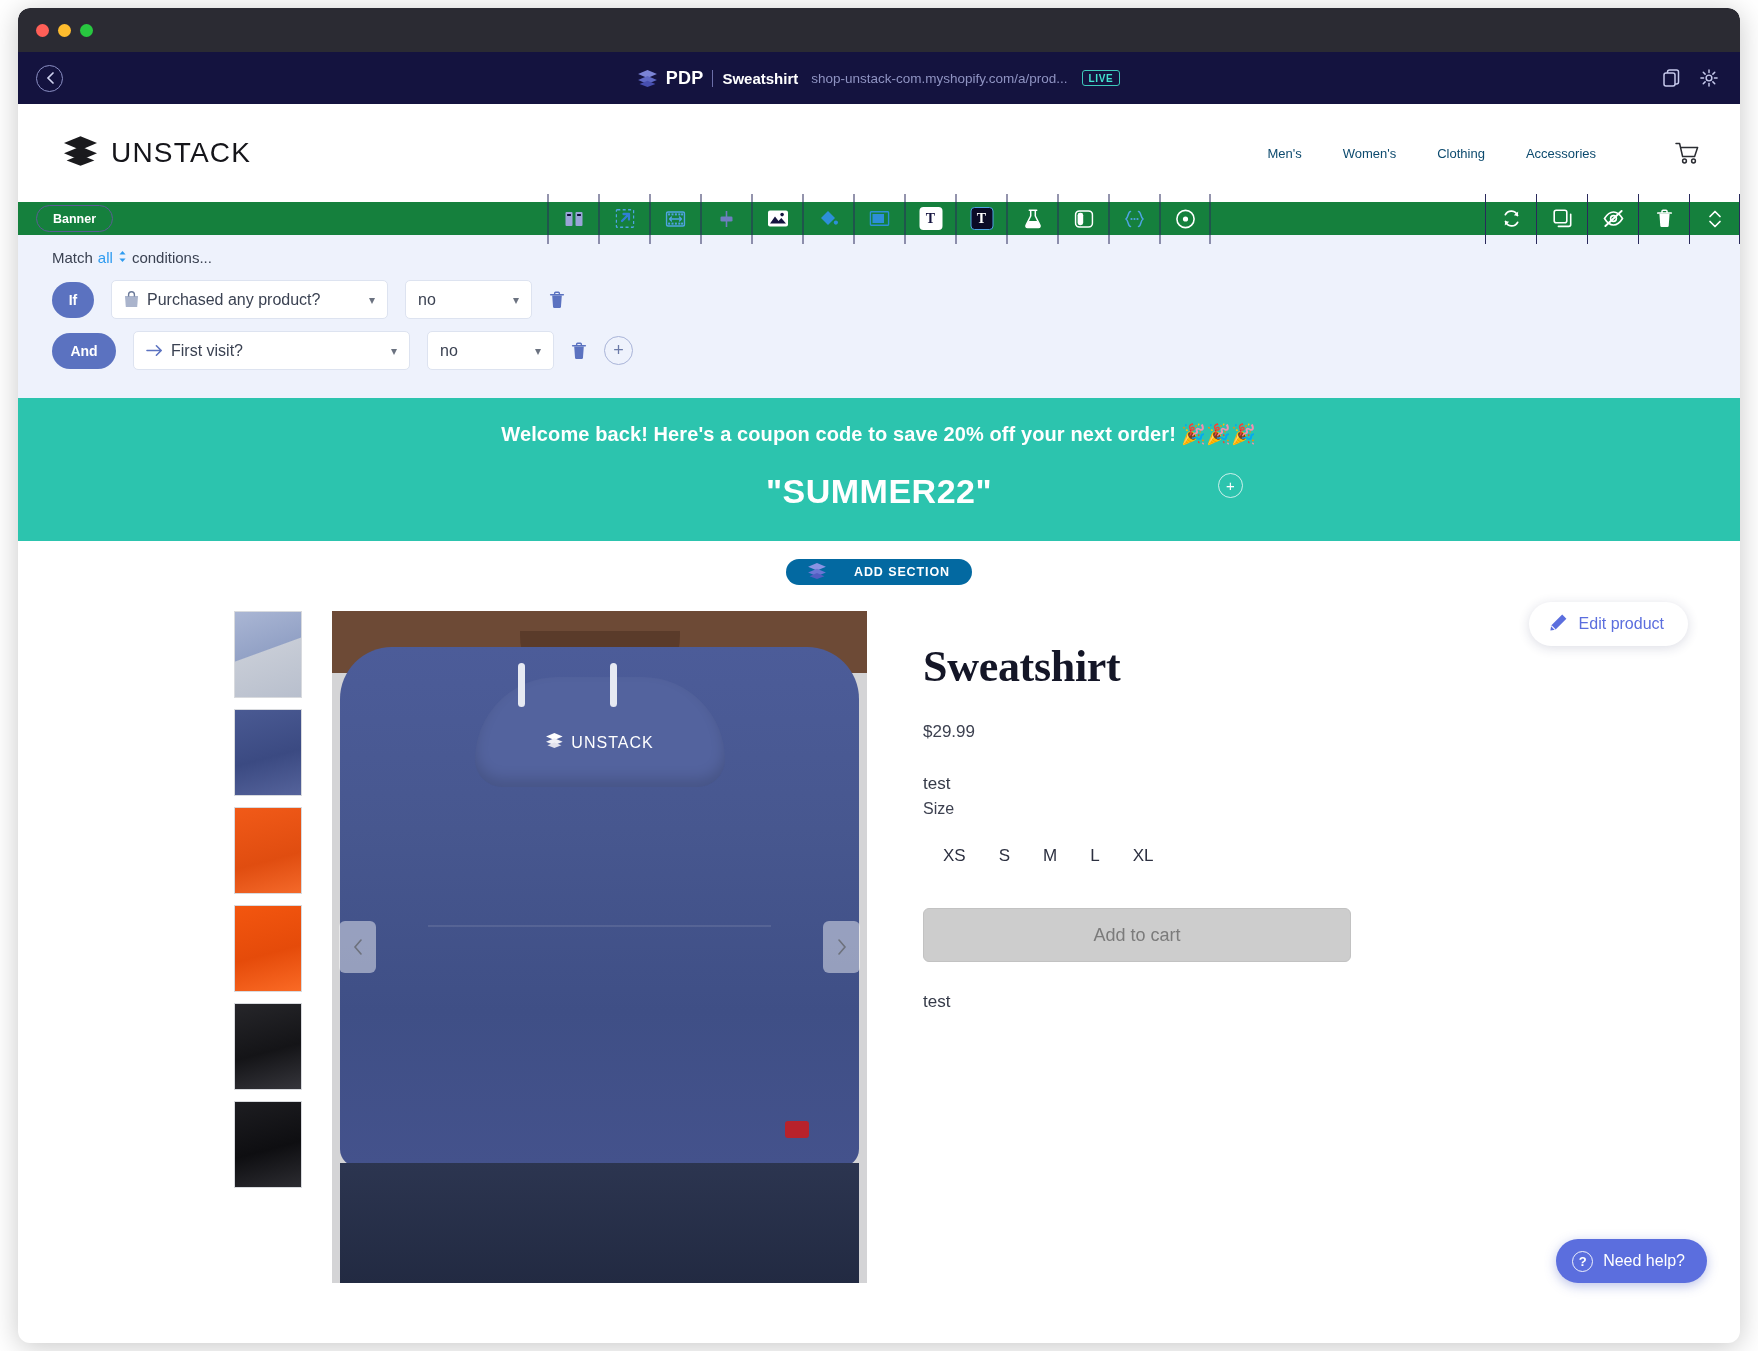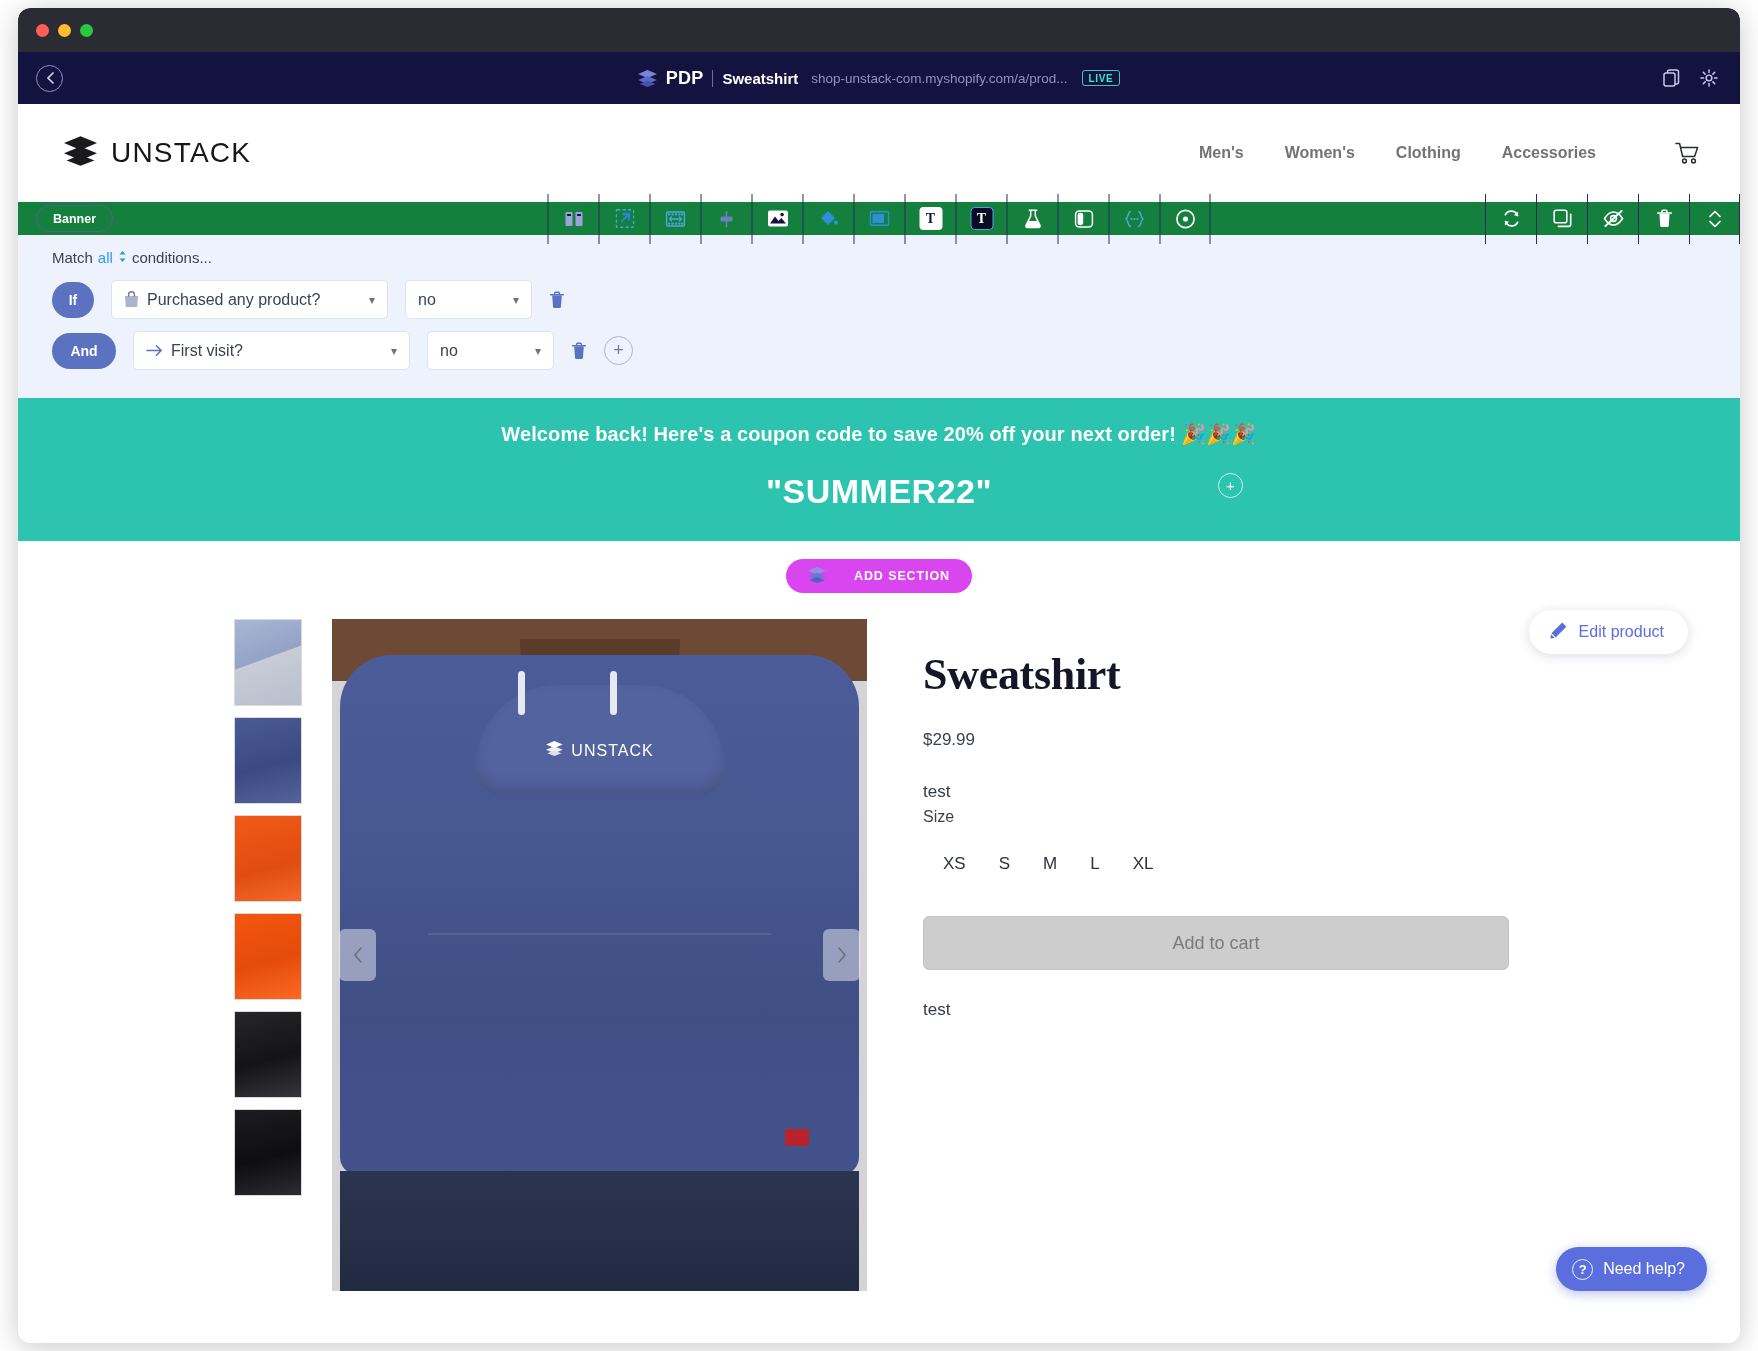--- a/index.html
+++ b/index.html
@@ -75,21 +75,21 @@
     padding: 0 40px 0 46px;
   }
   .brand { display: flex; align-items: center; gap: 14px; }
   .brand-word {
     font-size: 28px; font-weight: 400; letter-spacing: 1.2px; color: #15151a;
   }
   .nav-links {
     margin-left: auto; display: flex; align-items: center; gap: 41px;
   }
   .nav-links a {
-    font-size: 16px; color: #737373; text-decoration: none; cursor: pointer; font-weight: bold;
+    font-size: 13px; color: #0c4a6e; text-decoration: none; cursor: pointer;
   }
   .cart-ic { margin-left: 38px; color: #2b2d33; cursor: pointer; line-height: 0; }
 
   
   .toolbar {
     height: 33px; background: #15803d;
     display: flex; align-items: center;
     position: relative;
   }
   .sec-pill {
@@ -173,22 +173,22 @@
     position: absolute; right: 497px; top: 50%; transform: translateY(3px);
     width: 25px; height: 25px; border-radius: 50%;
     border: 1.3px solid rgba(255,255,255,.75); color: #fff;
     display: flex; align-items: center; justify-content: center;
     font-size: 15px; cursor: pointer;
   }
 
   
   .addsec-wrap { background: #fff; display: flex; justify-content: center; padding: 18px 0 0; }
   .addsec-btn {
-    background: #d946ef; color: #fff;
-    border-radius: 20px; height: 34px;
+    background: #0369a1; color: #fff;
+    border-radius: 20px; height: 26px;
     display: flex; align-items: center; gap: 28px;
     padding: 0 22px;
     font-size: 12.5px; font-weight: 700; letter-spacing: .9px;
     cursor: pointer;
   }
 
   
   .pdp {
     position: relative;
     background: #fff;
@@ -280,21 +280,21 @@
   .p-price { margin-top: 30px; font-size: 17px; color: #3d4150; }
   .p-test { margin-top: 32px; font-size: 17px; color: #353a48; }
   .p-label { margin-top: 6px; font-size: 16px; color: #3d4150; }
   .opt-row { display: flex; gap: 15px; margin-top: 27px; padding-left: 12px; }
   .opt {
     font-size: 17px; color: #2c3040; cursor: pointer;
     padding: 2px 8px;
   }
   .size-row { display: flex; gap: 17px; margin-top: 26px; padding-left: 12px; }
   .addcart {
-    margin-top: 40px; width: 586px; height: 54px;
+    margin-top: 40px; width: 428px; height: 54px;
     background: #cdcdcd; border-radius: 6px;
     display: flex; align-items: center; justify-content: center;
     color: #7b7b7b; font-size: 18px; cursor: pointer;
     border: 1px solid #c2c2c2;
   }
   .p-test2 { margin-top: 30px; font-size: 17px; color: #353a48; }
 
   .need-help {
     position: absolute; right: 33px; bottom: 22px;
     height: 44px; background: #5b6ede; border-radius: 22px;

